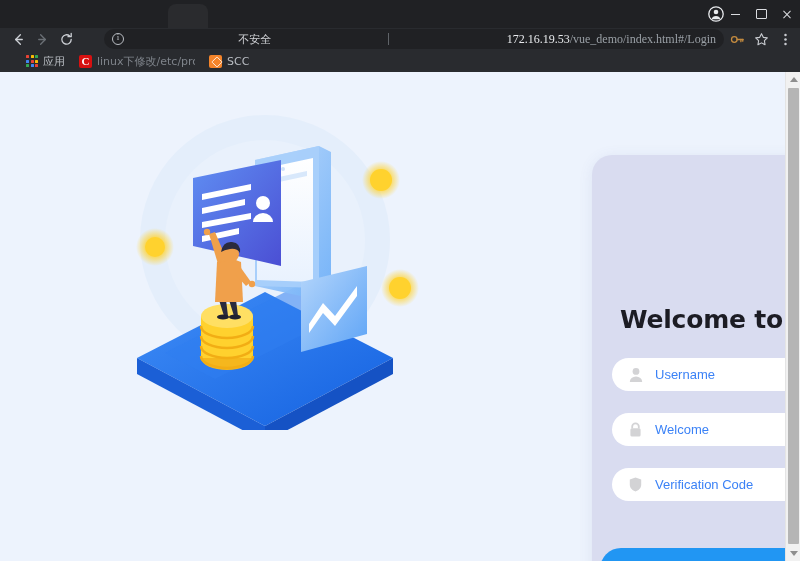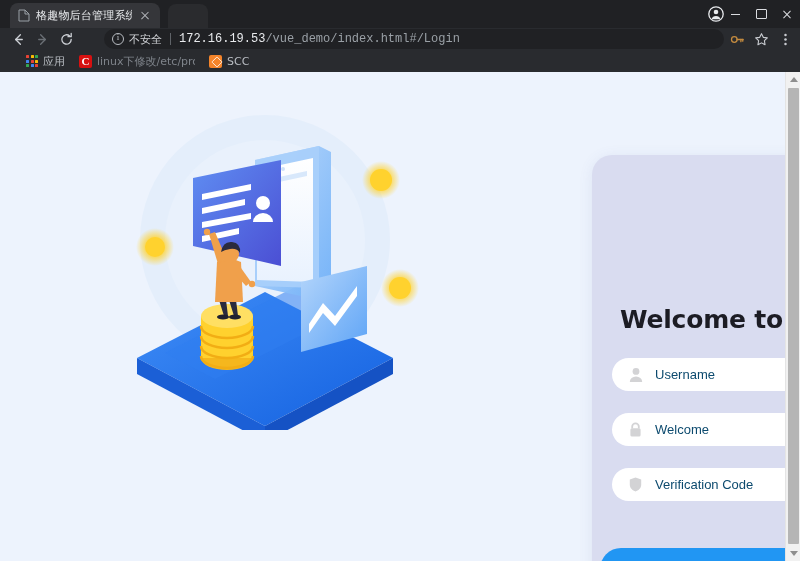--- a/index.html
+++ b/index.html
@@ -127,20 +127,21 @@
   .omnibox {
     position: absolute;
     left: 104px; top: 29px;
     width: 620px; height: 20px;
     background: #202124;
     border-radius: 10px;
     display: flex;
     align-items: center;
     padding: 0 8px;
     gap: 5px;
+    justify-content: space-between;
   }
   .omni-info {
     width: 12px; height: 12px;
     border: 1.2px solid #b8bcc2;
     border-radius: 50%;
     position: relative;
     flex: 0 0 auto;
   }
   .omni-info::after {
     content: "i";
@@ -159,21 +160,21 @@
   }
   .omni-sep {
     width: 1px; height: 12px;
     background: #5f6368;
     margin: 0 3px;
   }
   .omni-url {
     font-size: 12px;
     white-space: nowrap;
     overflow: hidden;
-    font-family: Liberation Mono, monospace;
+    font-family: Liberation Serif, serif;
   }
   .omni-url .host { color: #e8eaed; }
   .omni-url .path { color: #9aa0a6; }
 
   .omni-actions {
     position: absolute;
     right: 4px; top: 28px;
     height: 22px;
     display: flex; align-items: center; gap: 2px;
   }
@@ -334,21 +335,21 @@
   .field-3 { top: 313px; }
 
   .field-icon {
     width: 15px; height: 16px;
     flex: 0 0 auto;
     display: flex; align-items: center; justify-content: center;
     color: #d3d3d5;
   }
   .field-ph {
     font-size: 13px;
-    color: #0c4a6e;
+    color: #3b82f6;
     white-space: nowrap;
     font-family: "Liberation Sans", sans-serif;
   }
 
   .login-button {
     position: absolute;
     left: 8px; top: 393px;
     width: 262px; height: 42px;
     background: #2196f3;
     border: none;
@@ -361,30 +362,20 @@
     padding-right: 18px;
   }
 </style>
 </head>
 <body>
 
 <div id="app">
 
   <div class="browser-tabstrip">
 
-    <div class="tab">
-      <span class="tab-favicon">
-        <svg width="12" height="13" viewBox="0 0 12 13">
-          <path d="M1 1h6l4 4v7H1z" fill="none" stroke="#9aa0a6" stroke-width="1"></path>
-          <path d="M7 1v4h4" fill="none" stroke="#9aa0a6" stroke-width="1"></path>
-        </svg>
-      </span>
-      <span class="tab-title">格趣物后台管理系统</span>
-      <span class="tab-close"></span>
-    </div>
 
     <div class="newtab-ghost"></div>
 
     <div class="winctl winctl-profile">
       <svg width="16" height="16" viewBox="0 0 16 16">
         <circle cx="8" cy="8" r="7.2" fill="none" stroke="#e8eaed" stroke-width="1.3"></circle>
         <circle cx="8" cy="6" r="2.3" fill="#e8eaed"></circle>
         <path d="M3.6 13.2a4.6 4.6 0 0 1 8.8 0" fill="#e8eaed"></path>
       </svg>
     </div>

